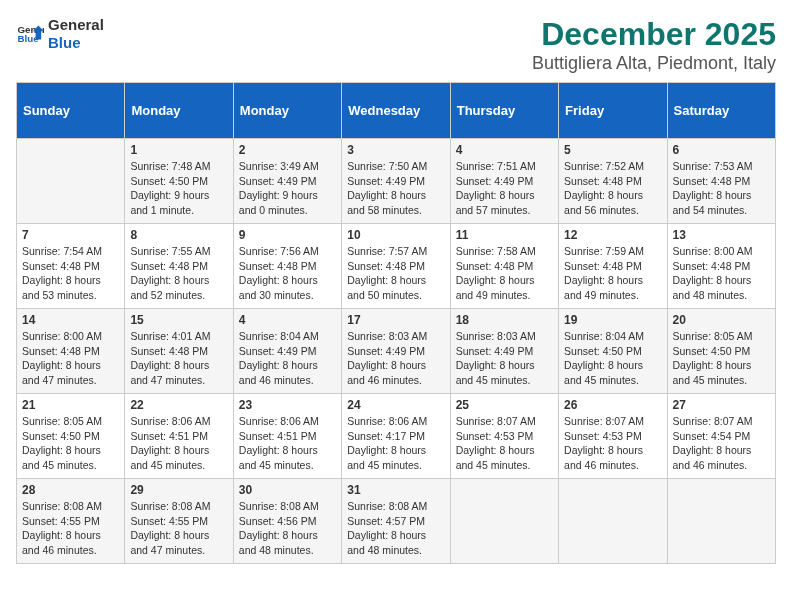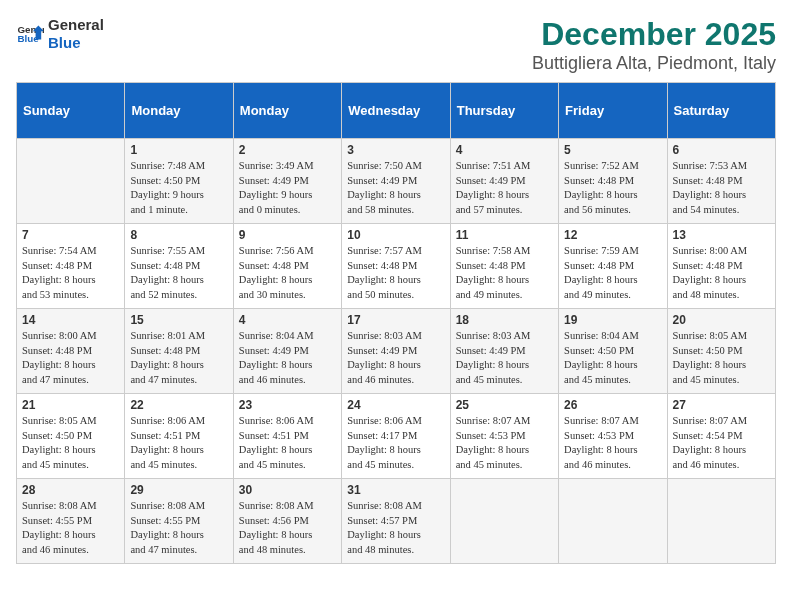--- a/index.html
+++ b/index.html
@@ -66,21 +66,20 @@
     tbody tr:nth-child(even) td {
       background-color: #fff;
     }
     .day-num {
       font-weight: bold;
       font-size: 12px;
       margin-bottom: 2px;
     }
     .cell-info {
       line-height: 1.4;
-      font-family: Liberation Serif, serif;
     }
   </style>
 </head>
 <body>
 
 <div class="header">
   <div class="logo">
     <svg class="logo-icon" viewBox="0 0 40 40" xmlns="http://www.w3.org/2000/svg">
       <text x="2" y="18" font-size="14" font-weight="bold" fill="#333">General</text>
       <text x="2" y="32" font-size="14" font-weight="bold" fill="#1565c0">Blue</text>
@@ -238,21 +237,21 @@
           <div class="cell-info">
             <div>Sunrise: 8:00 AM</div>
             <div>Sunset: 4:48 PM</div>
             <div>Daylight: 8 hours</div>
             <div>and 47 minutes.</div>
           </div>
         </td>
         <td>
           <div class="day-num">15</div>
           <div class="cell-info">
-            <div>Sunrise: 8:01 AM</div>
+            <div>Sunrise: 4:01 AM</div>
             <div>Sunset: 4:48 PM</div>
             <div>Daylight: 8 hours</div>
             <div>and 47 minutes.</div>
           </div>
         </td>
         <td>
           <div class="day-num">4</div>
           <div class="cell-info">
             <div>Sunrise: 8:04 AM</div>
             <div>Sunset: 4:49 PM</div>

